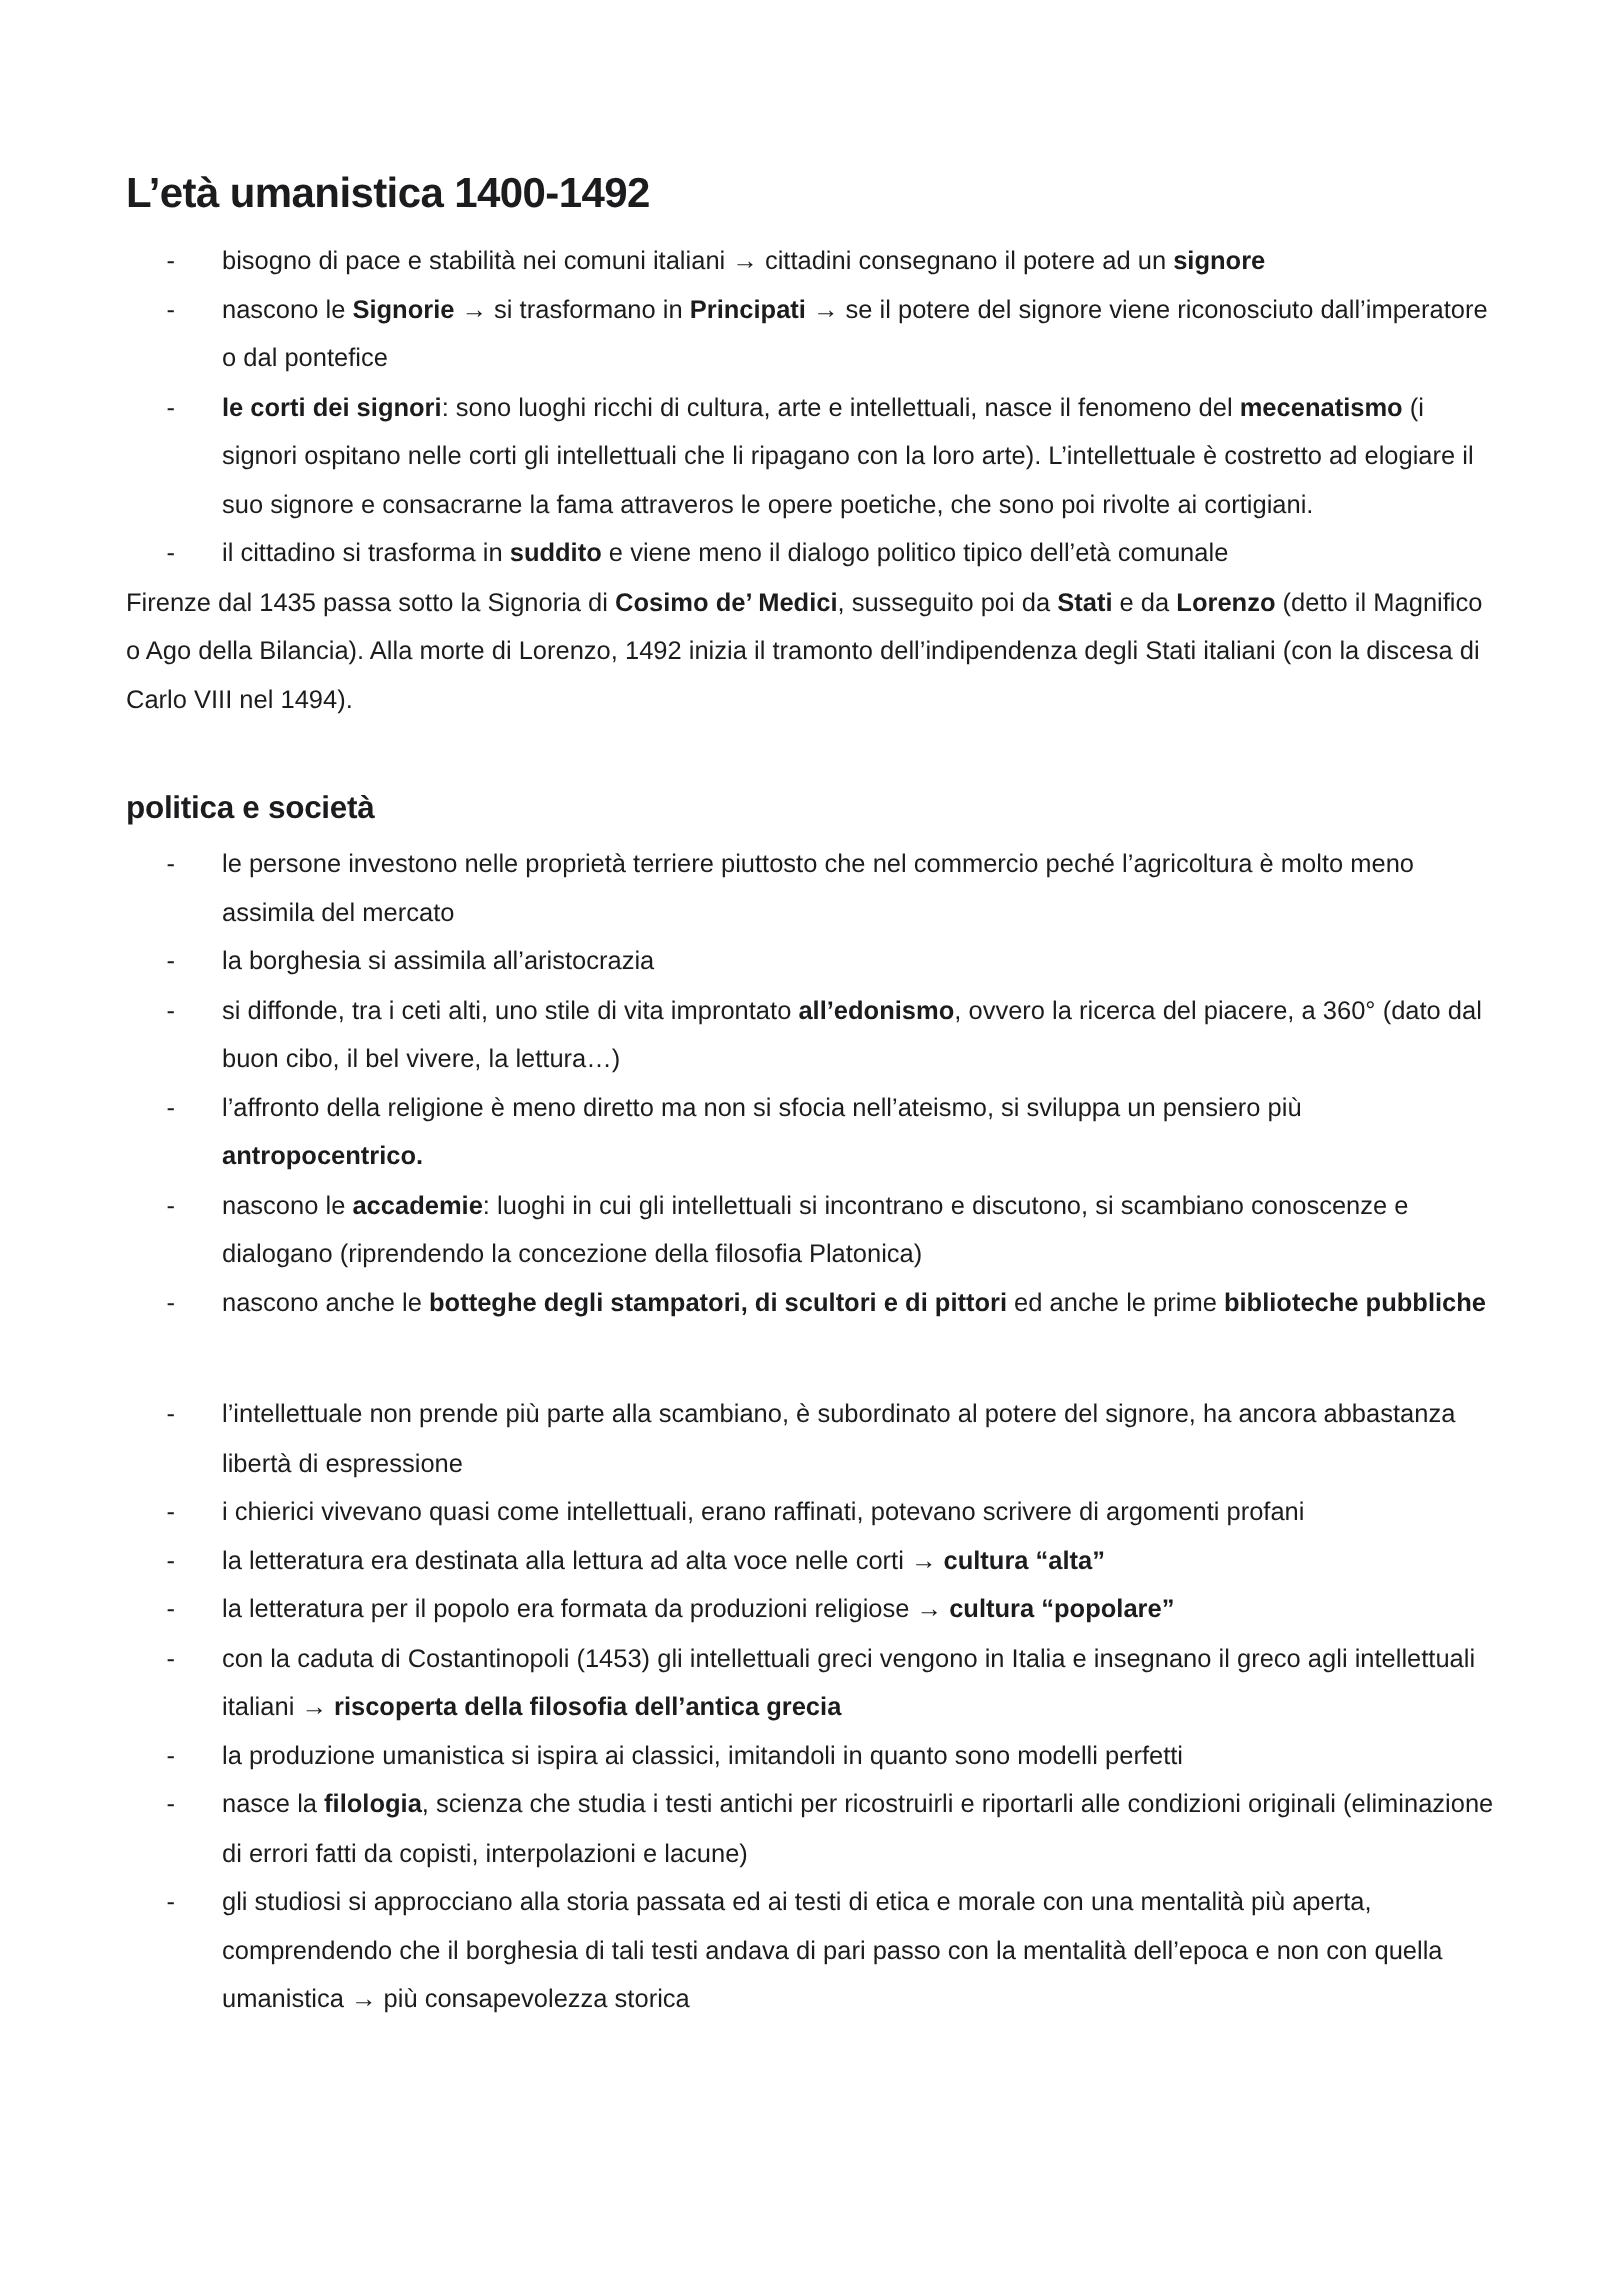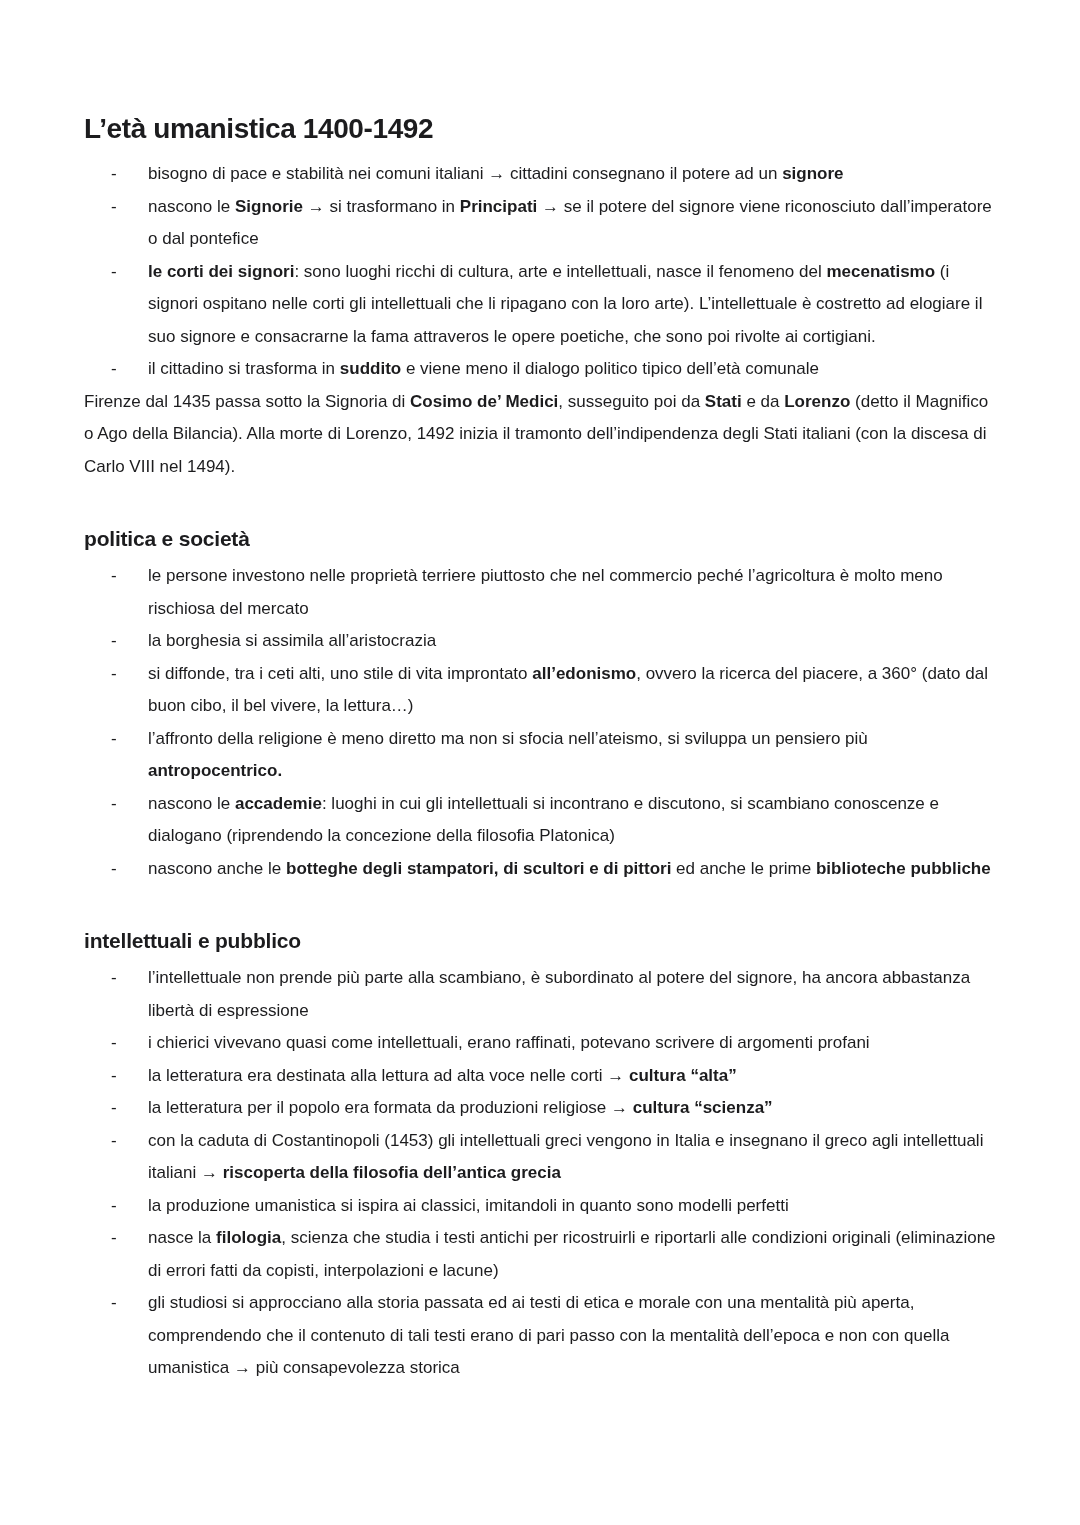--- a/index.html
+++ b/index.html
@@ -80,21 +80,21 @@
         <div class="bullet-item">
           <span class="dash">-</span>
           <span class="bullet-text">il cittadino si trasforma in <strong>suddito</strong> e viene meno il dialogo politico tipico dell’età comunale</span>
         </div>
         <p class="flush-paragraph">Firenze dal 1435 passa sotto la Signoria di <strong>Cosimo de’ Medici</strong>, susseguito poi da <strong>Stati</strong> e da <strong>Lorenzo</strong> (detto il Magnifico o Ago della Bilancia). Alla morte di Lorenzo, 1492 inizia il tramonto dell’indipendenza degli Stati italiani (con la discesa di Carlo VIII nel 1494).</p>
       </section>
       <section class="doc-section">
         <h2 class="section-heading">politica e società</h2>
         <div class="bullet-item">
           <span class="dash">-</span>
-          <span class="bullet-text">le persone investono nelle proprietà terriere piuttosto che nel commercio peché l’agricoltura è molto meno rischiosa del mercato</span>
+          <span class="bullet-text">le persone investono nelle proprietà terriere piuttosto che nel commercio peché l’agricoltura è molto meno assimila del mercato</span>
         </div>
         <div class="bullet-item">
           <span class="dash">-</span>
           <span class="bullet-text">la borghesia si assimila all’aristocrazia</span>
         </div>
         <div class="bullet-item">
           <span class="dash">-</span>
           <span class="bullet-text">si diffonde, tra i ceti alti, uno stile di vita improntato <strong>all’edonismo</strong>, ovvero la ricerca del piacere, a 360° (dato dal buon cibo, il bel vivere, la lettura…)</span>
         </div>
         <div class="bullet-item">
@@ -104,48 +104,47 @@
         <div class="bullet-item">
           <span class="dash">-</span>
           <span class="bullet-text">nascono le <strong>accademie</strong>: luoghi in cui gli intellettuali si incontrano e discutono, si scambiano conoscenze e dialogano (riprendendo la concezione della filosofia Platonica)</span>
         </div>
         <div class="bullet-item">
           <span class="dash">-</span>
           <span class="bullet-text">nascono anche le <strong>botteghe degli stampatori, di scultori e di pittori</strong> ed anche le prime <strong>biblioteche pubbliche</strong></span>
         </div>
       </section>
       <section class="doc-section">
-        <h2 class="section-heading">intellettuali e pubblico</h2>
         <div class="bullet-item">
           <span class="dash">-</span>
           <span class="bullet-text">l’intellettuale non prende più parte alla scambiano, è subordinato al potere del signore, ha ancora abbastanza libertà di espressione</span>
         </div>
         <div class="bullet-item">
           <span class="dash">-</span>
           <span class="bullet-text">i chierici vivevano quasi come intellettuali, erano raffinati, potevano scrivere di argomenti profani</span>
         </div>
         <div class="bullet-item">
           <span class="dash">-</span>
           <span class="bullet-text">la letteratura era destinata alla lettura ad alta voce nelle corti → <strong>cultura “alta”</strong></span>
         </div>
         <div class="bullet-item">
           <span class="dash">-</span>
-          <span class="bullet-text">la letteratura per il popolo era formata da produzioni religiose → <strong>cultura “scienza”</strong></span>
+          <span class="bullet-text">la letteratura per il popolo era formata da produzioni religiose → <strong>cultura “popolare”</strong></span>
         </div>
         <div class="bullet-item">
           <span class="dash">-</span>
           <span class="bullet-text">con la caduta di Costantinopoli (1453) gli intellettuali greci vengono in Italia e insegnano il greco agli intellettuali italiani → <strong>riscoperta della filosofia dell’antica grecia</strong></span>
         </div>
         <div class="bullet-item">
           <span class="dash">-</span>
           <span class="bullet-text">la produzione umanistica si ispira ai classici, imitandoli in quanto sono modelli perfetti</span>
         </div>
         <div class="bullet-item">
           <span class="dash">-</span>
           <span class="bullet-text">nasce la <strong>filologia</strong>, scienza che studia i testi antichi per ricostruirli e riportarli alle condizioni originali (eliminazione di errori fatti da copisti, interpolazioni e lacune)</span>
         </div>
         <div class="bullet-item">
           <span class="dash">-</span>
-          <span class="bullet-text">gli studiosi si approcciano alla storia passata ed ai testi di etica e morale con una mentalità più aperta, comprendendo che il contenuto di tali testi erano di pari passo con la mentalità dell’epoca e non con quella umanistica → più consapevolezza storica</span>
+          <span class="bullet-text">gli studiosi si approcciano alla storia passata ed ai testi di etica e morale con una mentalità più aperta, comprendendo che il borghesia di tali testi andava di pari passo con la mentalità dell’epoca e non con quella umanistica → più consapevolezza storica</span>
         </div>
       </section>
     </div>
 </div>
 
 </body></html>

